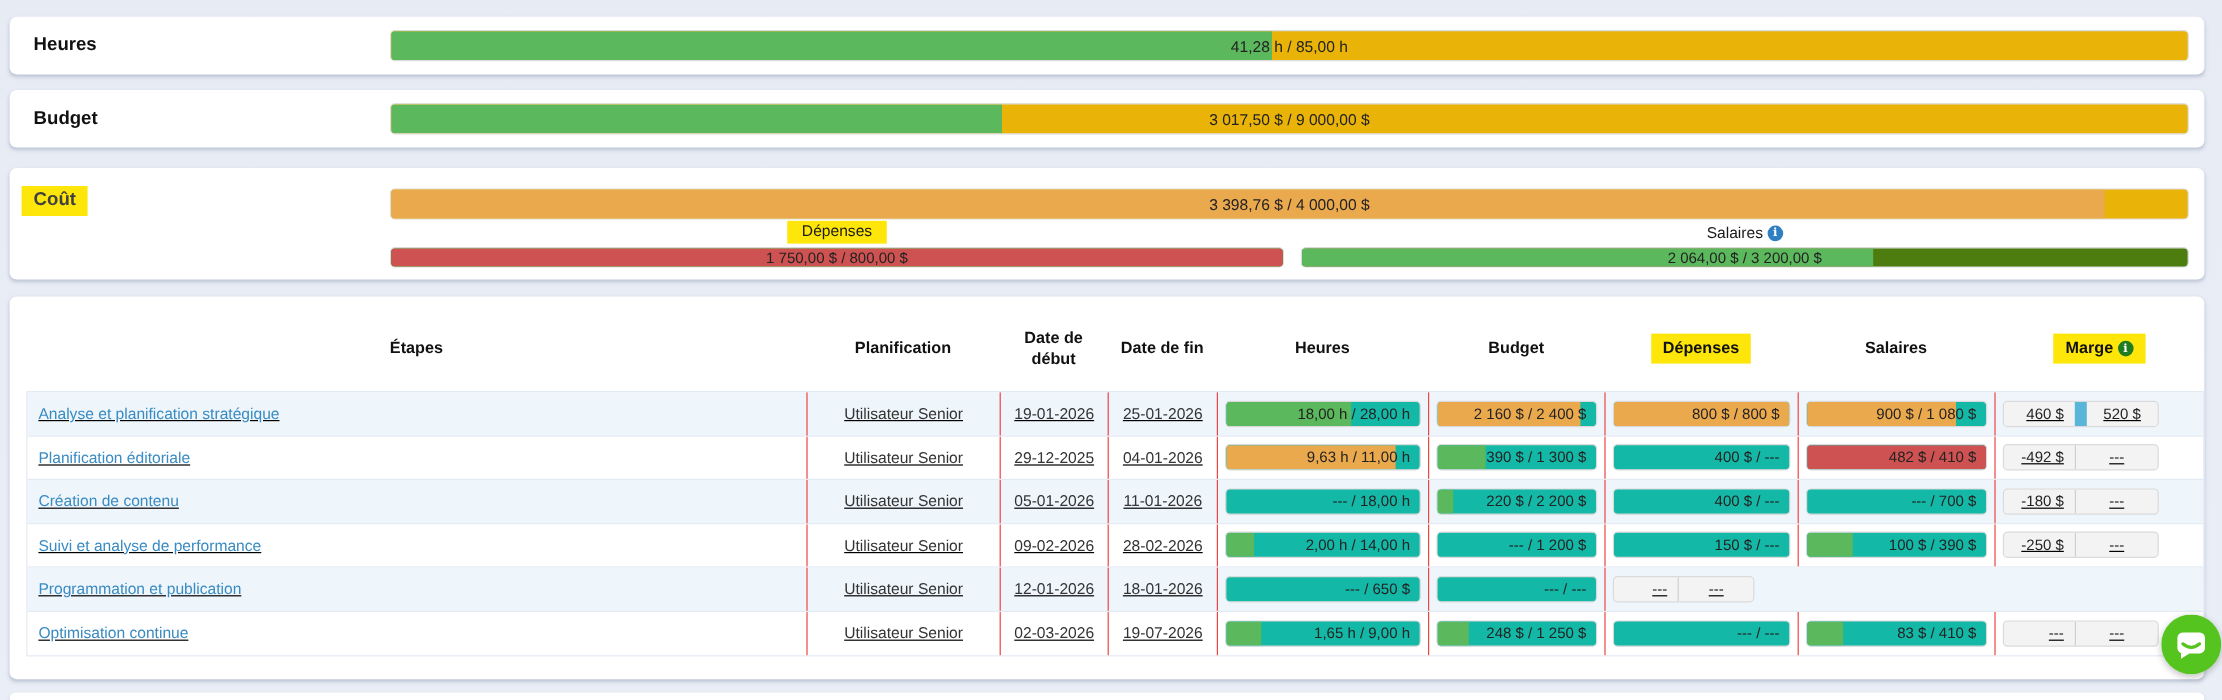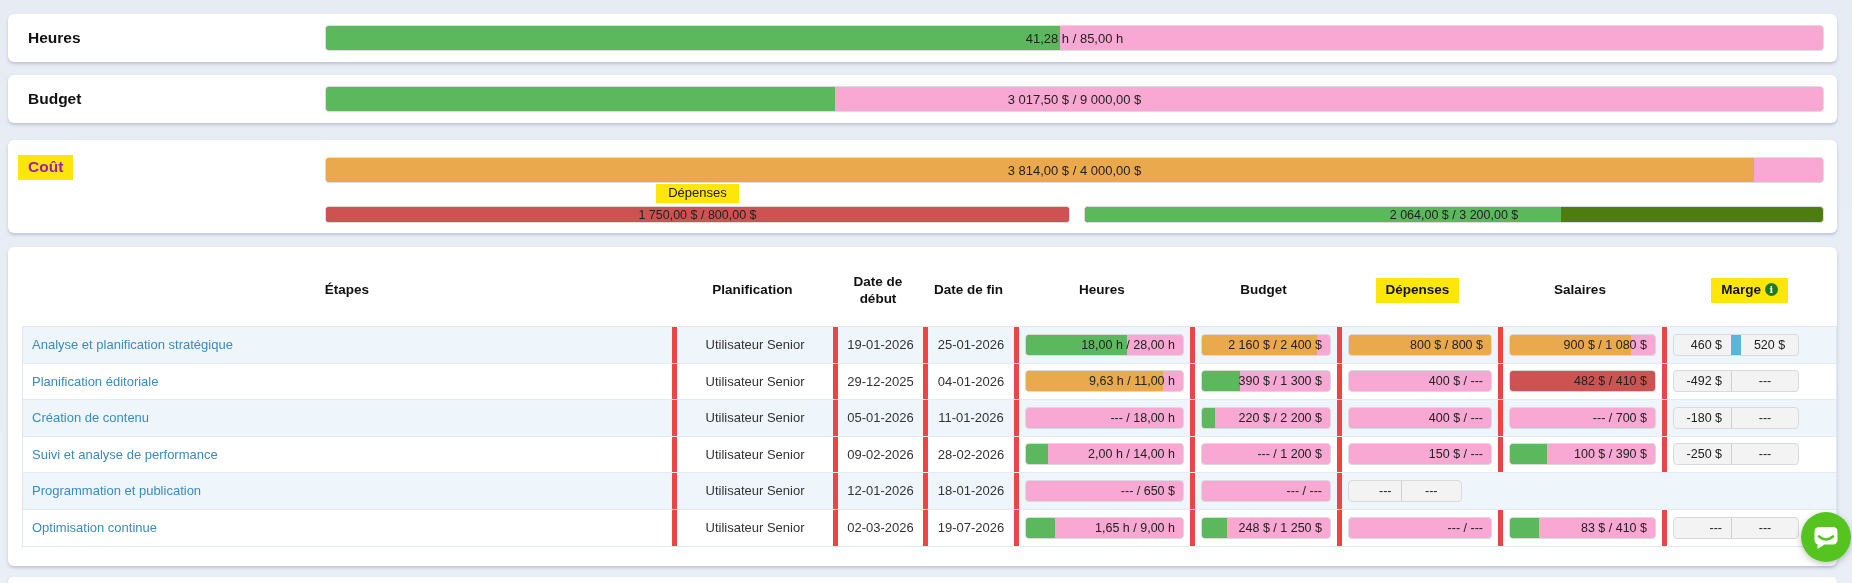--- a/index.html
+++ b/index.html
@@ -11,23 +11,23 @@
   #card-heures { top:14px; height:48px; }
   #card-budget { top:75px; height:48px; }
   #card-cout   { top:140px; height:93px; }
   #card-table  { top:247px; height:319px; }
   #card-footer { top:577px; height:10px; }
 
   .row-label { position:absolute; left:20px; top:0; line-height:48px;
     font-size:15.5px; font-weight:700; color:#111; }
   .hl { background:#ffe60a; }
   .cout-label { position:absolute; left:10px; top:15px; font-size:15.5px;
-    font-weight:700; color:#a21caf; padding:3px 10px 4px 10px; }
-
-  .track { position:absolute; height:26px; background:#f9a8d4;
+    font-weight:700; color:#404040; padding:3px 10px 4px 10px; }
+
+  .track { position:absolute; height:26px; background:#eab308;
     border:1px solid #dcdcdc; border-radius:4px; overflow:hidden; }
   .track.main { left:317px; right:13px; top:11px; }
   #cout-track { top:17px; }
   .fill { position:absolute; left:0; top:0; height:100%; }
   .track-text { position:absolute; left:0; right:0; text-align:center;
     font-size:13px; color:#222; line-height:25px; z-index:2; white-space:nowrap; }
 
   .sub-label-zone { position:absolute; top:44px; height:22px; text-align:center;
     font-size:13px; color:#1a1a1a; }
   #dep-label-zone { left:317px; width:745px; }
@@ -38,31 +38,31 @@
   #dep-track { left:317px; width:745px; }
   #sal-track { left:1076px; width:740px; }
   .subtrack .track-text { font-size:12.5px; line-height:16px; }
 
   
   #table-wrap { position:absolute; left:14px; top:8px; width:1815px; }
   .thead { display:grid; grid-template-columns:650px 161px 90px 91px 176px 147px 161px 164px 175px;
     height:71px; align-items:center; }
   .th { text-align:center; font-size:13.5px; font-weight:700; color:#111; line-height:1.25; }
   .th .hl { display:inline-block; padding:4px 10px 5px 10px; }
-  #rows { border:1px solid #dfe7f0; }
+  #rows { border:1px solid #dfe7f0;text-decoration:underline; }
   .trow { display:grid; grid-template-columns:649px 161px 90px 91px 176px 147px 161px 164px 173px;
     height:36.5px; align-items:center; background:#fff; }
   .trow:not(:last-child) { border-bottom:1px solid #e3eaf2; }
   .trow.alt { background:#eef6fc; }
   .cell { height:100%; display:flex; align-items:center; justify-content:center;
     font-size:13px; color:#333; }
-  .cell + .cell { border-left:5px solid #ef4444; }
+  .cell + .cell { border-left:1px solid #ef4444; }
   .cell.name { justify-content:flex-start; padding-left:9px; }
   .cell.name a { color:#3a8bc2; text-decoration:none; font-size:13px; cursor:pointer; }
-  .cbar { position:relative; width:100%; margin:0 6px; height:22px; background:#f9a8d4;
+  .cbar { position:relative; width:100%; margin:0 6px; height:22px; background:#14b8a6;
     border:1px solid #dadada; border-radius:4px; overflow:hidden; }
   .cfill { position:absolute; left:0; top:0; height:100%; }
   .ctext { position:absolute; right:8px; top:0; line-height:21px; font-size:12.5px;
     color:#222; white-space:nowrap; z-index:2; }
   .mbar { position:relative; width:100%; margin:0 36px 0 6px; height:22px; background:#f3f3f3;
     border:1px solid #dadada; border-radius:4px; display:flex; align-items:stretch; overflow:hidden; }
   .mleft { width:46%; text-align:right; padding-right:9px; font-size:12.5px; color:#222; line-height:21px; }
   .mdiv { width:1px; background:#cfcfcf; }
   .mdiv.marker { width:10px; }
   .mright { flex:1; text-align:center; font-size:12.5px; color:#222; line-height:21px; }
@@ -90,24 +90,28 @@
   <div class="track main">
     <div class="fill" style="width: 34%; background: rgb(92, 184, 92);"></div>
     <div class="track-text">3 017,50 $ / 9 000,00 $</div>
   </div>
 </div>
 
 <div class="card" id="card-cout">
   <div class="cout-label hl">Coût</div>
   <div class="track main" id="cout-track">
     <div class="fill" style="width: 95.4%; background: rgb(235, 169, 78);"></div>
-    <div class="track-text">3 814,00 $ / 4 000,00 $</div>
+    <div class="track-text">3 398,76 $ / 4 000,00 $</div>
   </div>
   <div class="sub-label-zone" id="dep-label-zone">
     <span class="sub-label-box hl">Dépenses</span>
+  </div>
+  <div class="sub-label-zone" id="sal-label-zone">
+    <span>Salaires</span>
+    <span class="info-i" id="sal-info" style="background: rgb(47, 128, 195);">i</span>
   </div>
   <div class="subtrack" id="dep-track">
     <div class="fill" style="width: 100%; background: rgb(207, 82, 82);"></div>
     <div class="track-text">1 750,00 $ / 800,00 $</div>
   </div>
   <div class="subtrack" id="sal-track">
     <div class="fill" style="width: 64.5%; background: rgb(92, 184, 92);"></div>
     <div class="track-text">2 064,00 $ / 3 200,00 $</div>
   </div>
 </div>

